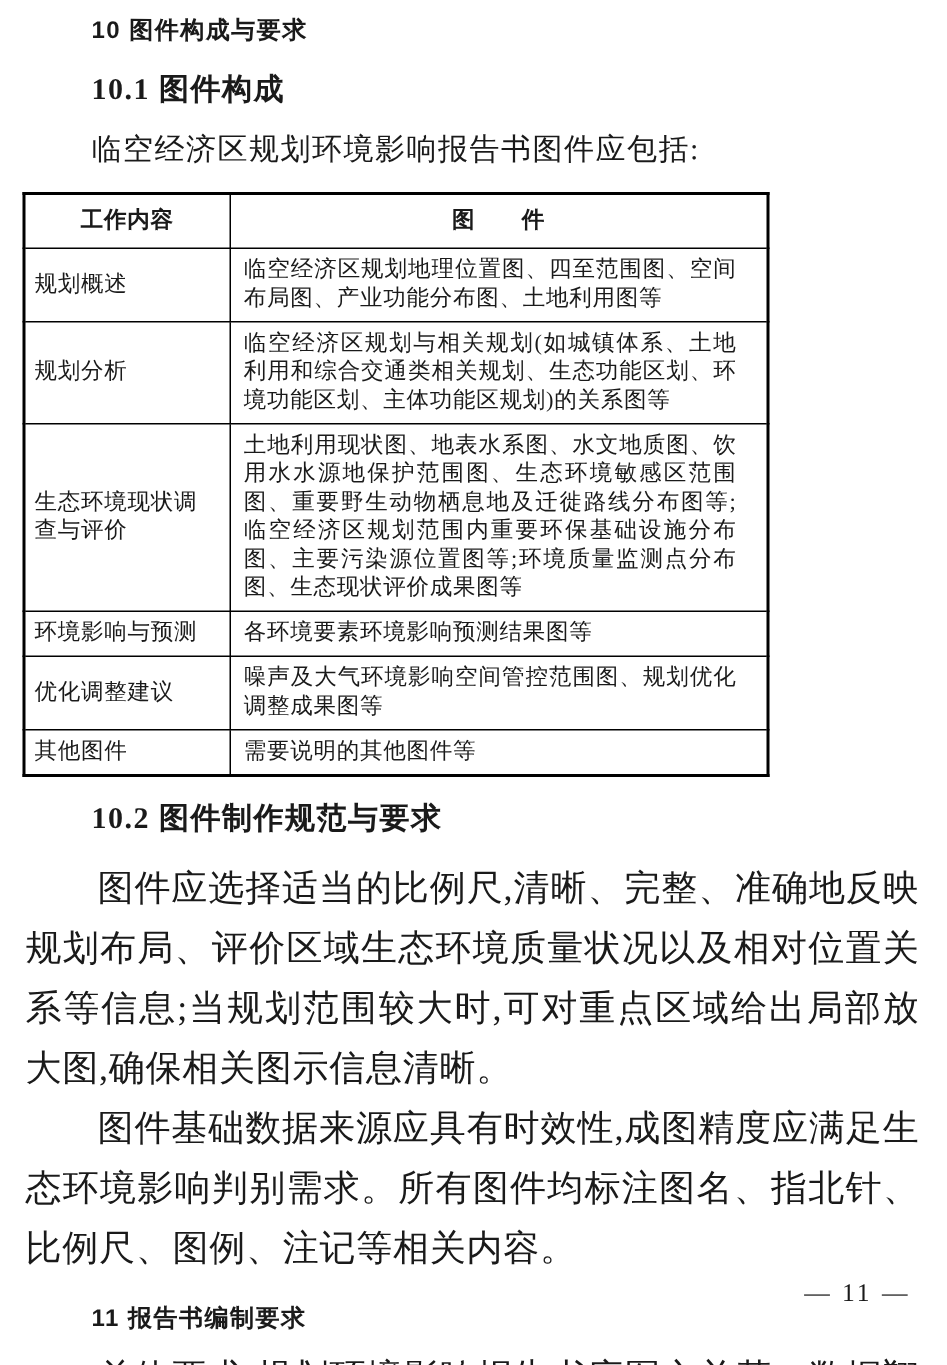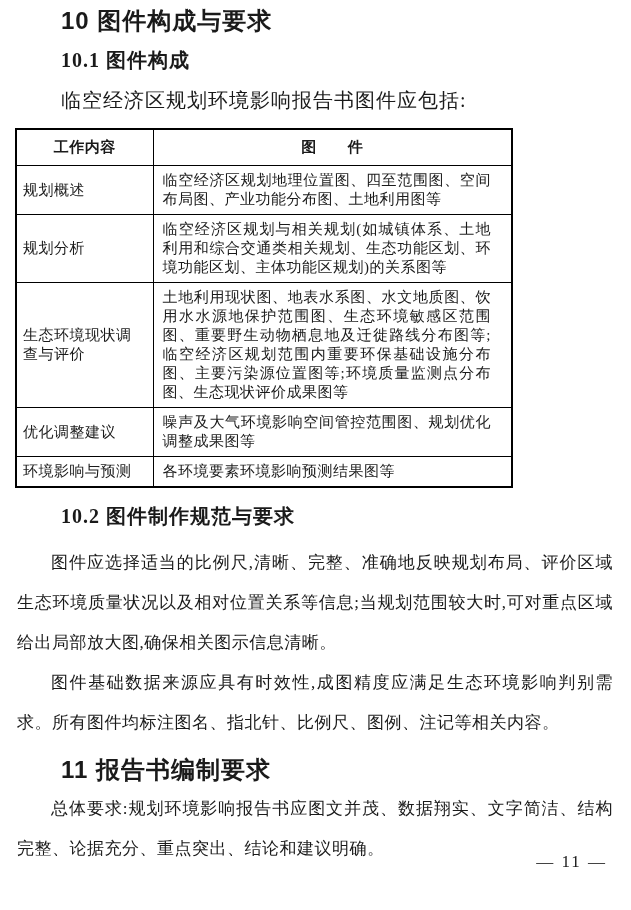--- a/index.html
+++ b/index.html
@@ -18,21 +18,21 @@
   .page {
     position: absolute;
     inset: 0;
     padding: 8px 18px 0 17px;
     box-sizing: border-box;
   }
   
   .h-main {
     font-family: "Liberation Sans", "DejaVu Sans", sans-serif;
     font-weight: bold;
-    font-size: 24px;
+    font-size: 16px;
     line-height: 26px;
     margin: 0 0 0 44px;
     letter-spacing: 1px;
   }
   
   .h-sub {
     font-weight: bold;
     font-size: 20px;
     line-height: 26px;
     margin: 13px 0 0 44px;
@@ -72,21 +72,21 @@
     text-align: left;
     padding: 4px 6px;
   }
   table.fig-table td.content-cell {
     text-align: left;
     padding: 5px 20px 5px 9px;
     text-align: justify;
   }
   
   .body-text {
-    font-size: 17px;
+    font-size: 24px;
     line-height: 40px;
     text-align: justify;
     margin: 0;
     text-indent: 2em;
     letter-spacing: 0.5px;
   }
   .para-block { margin-top: 14px; }
   .h-main.second { margin-top: 14px; }
   
   .page-number {
@@ -126,26 +126,30 @@
       </tr>
       <tr>
         <td class="label-cell">规划分析</td>
         <td class="content-cell">临空经济区规划与相关规划(如城镇体系、土地利用和综合交通类相关规划、生态功能区划、环境功能区划、主体功能区规划)的关系图等</td>
       </tr>
       <tr>
         <td class="label-cell">生态环境现状调查与评价</td>
         <td class="content-cell">土地利用现状图、地表水系图、水文地质图、饮用水水源地保护范围图、生态环境敏感区范围图、重要野生动物栖息地及迁徙路线分布图等;临空经济区规划范围内重要环保基础设施分布图、主要污染源位置图等;环境质量监测点分布图、生态现状评价成果图等</td>
       </tr>
       <tr>
+        <td class="label-cell">环境影响与预测</td>
+        <td class="content-cell">各环境要素环境影响预测结果图等</td>
+      </tr>
+      <tr>
         <td class="label-cell">优化调整建议</td>
         <td class="content-cell">噪声及大气环境影响空间管控范围图、规划优化调整成果图等</td>
       </tr>
       <tr>
-        <td class="label-cell">环境影响与预测</td>
-        <td class="content-cell">各环境要素环境影响预测结果图等</td>
+        <td class="label-cell">其他图件</td>
+        <td class="content-cell">需要说明的其他图件等</td>
       </tr>
     </tbody>
   </table>
 
   <h2 class="h-sub" style="margin-top:15px;">10.2 图件制作规范与要求</h2>
 
   <div class="para-block">
     <p class="body-text">图件应选择适当的比例尺,清晰、完整、准确地反映规划布局、评价区域生态环境质量状况以及相对位置关系等信息;当规划范围较大时,可对重点区域给出局部放大图,确保相关图示信息清晰。</p>
     <p class="body-text">图件基础数据来源应具有时效性,成图精度应满足生态环境影响判别需求。所有图件均标注图名、指北针、比例尺、图例、注记等相关内容。</p>
   </div>

